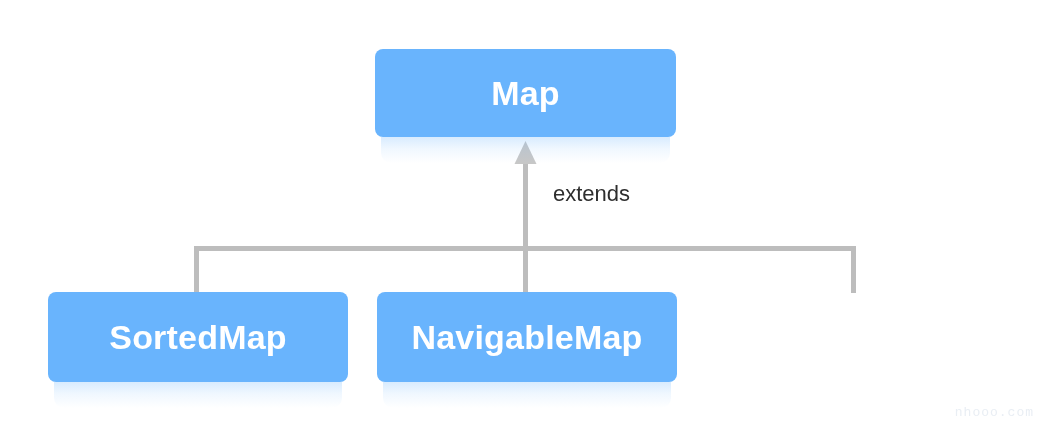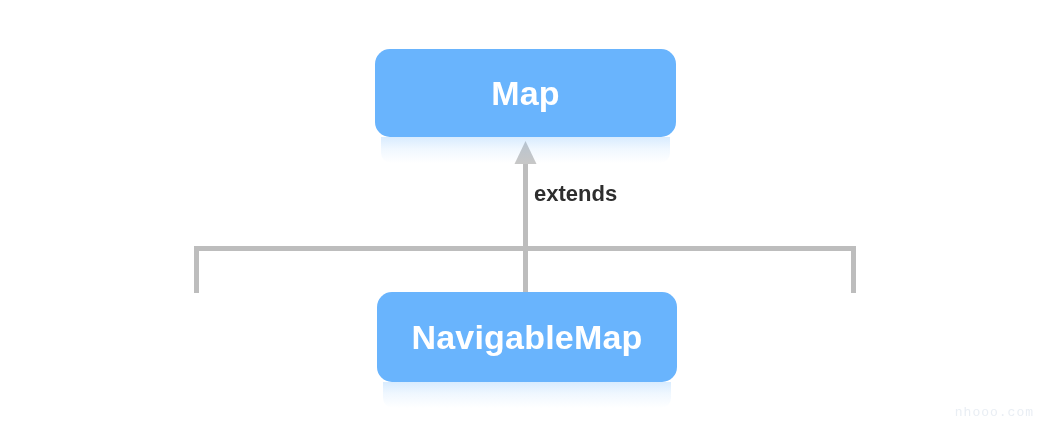--- a/index.html
+++ b/index.html
@@ -15,21 +15,21 @@
     width: 1052px;
     height: 430px;
     background: #ffffff;
     overflow: hidden;
   }
   .node {
     position: absolute;
     display: flex;
     align-items: center;
     justify-content: center;
-    border-radius: 15px;
+    border-radius: 8px;
     color: #ffffff;
     font-weight: 600;
     letter-spacing: 0.2px;
     box-sizing: border-box;
     z-index: 3;
     user-select: none;
     text-align: right;
   }
   .node-label {
     display: block;
@@ -86,24 +86,24 @@
     position: absolute;
     left: 0;
     top: 0;
     width: 1052px;
     height: 430px;
     z-index: 1;
   }
 
   #extends-label {
     position: absolute;
-    left: 534px;
+    left: 553px;
     top: 181px;
     font-size: 22px;
-    font-weight: 700;
+    font-weight: 400;
     color: #2e2e2e;
     white-space: nowrap;
     z-index: 4;
     user-select: none;
     text-align: center;
   }
 
   #watermark {
     position: absolute;
     right: 18px;
@@ -137,20 +137,23 @@
   </svg>
 
   <div class="node" id="node-map" style="background: rgb(105, 180, 253); color: rgb(255, 255, 255);">
     <span class="node-label">Map</span>
   </div>
 
   <div id="extends-label" style="color: rgb(46, 46, 46);">
     <span>extends</span>
   </div>
 
+  <div class="node" id="node-sortedmap" style="background: rgb(105, 180, 253); color: rgb(255, 255, 255);">
+    <span class="node-label">SortedMap</span>
+  </div>
 
   <div class="node" id="node-navigablemap" style="background: rgb(105, 180, 253); color: rgb(255, 255, 255);">
     <span class="node-label">NavigableMap</span>
   </div>
 
 
   <div id="watermark">
     <span>nhooo.com</span>
   </div>
 

